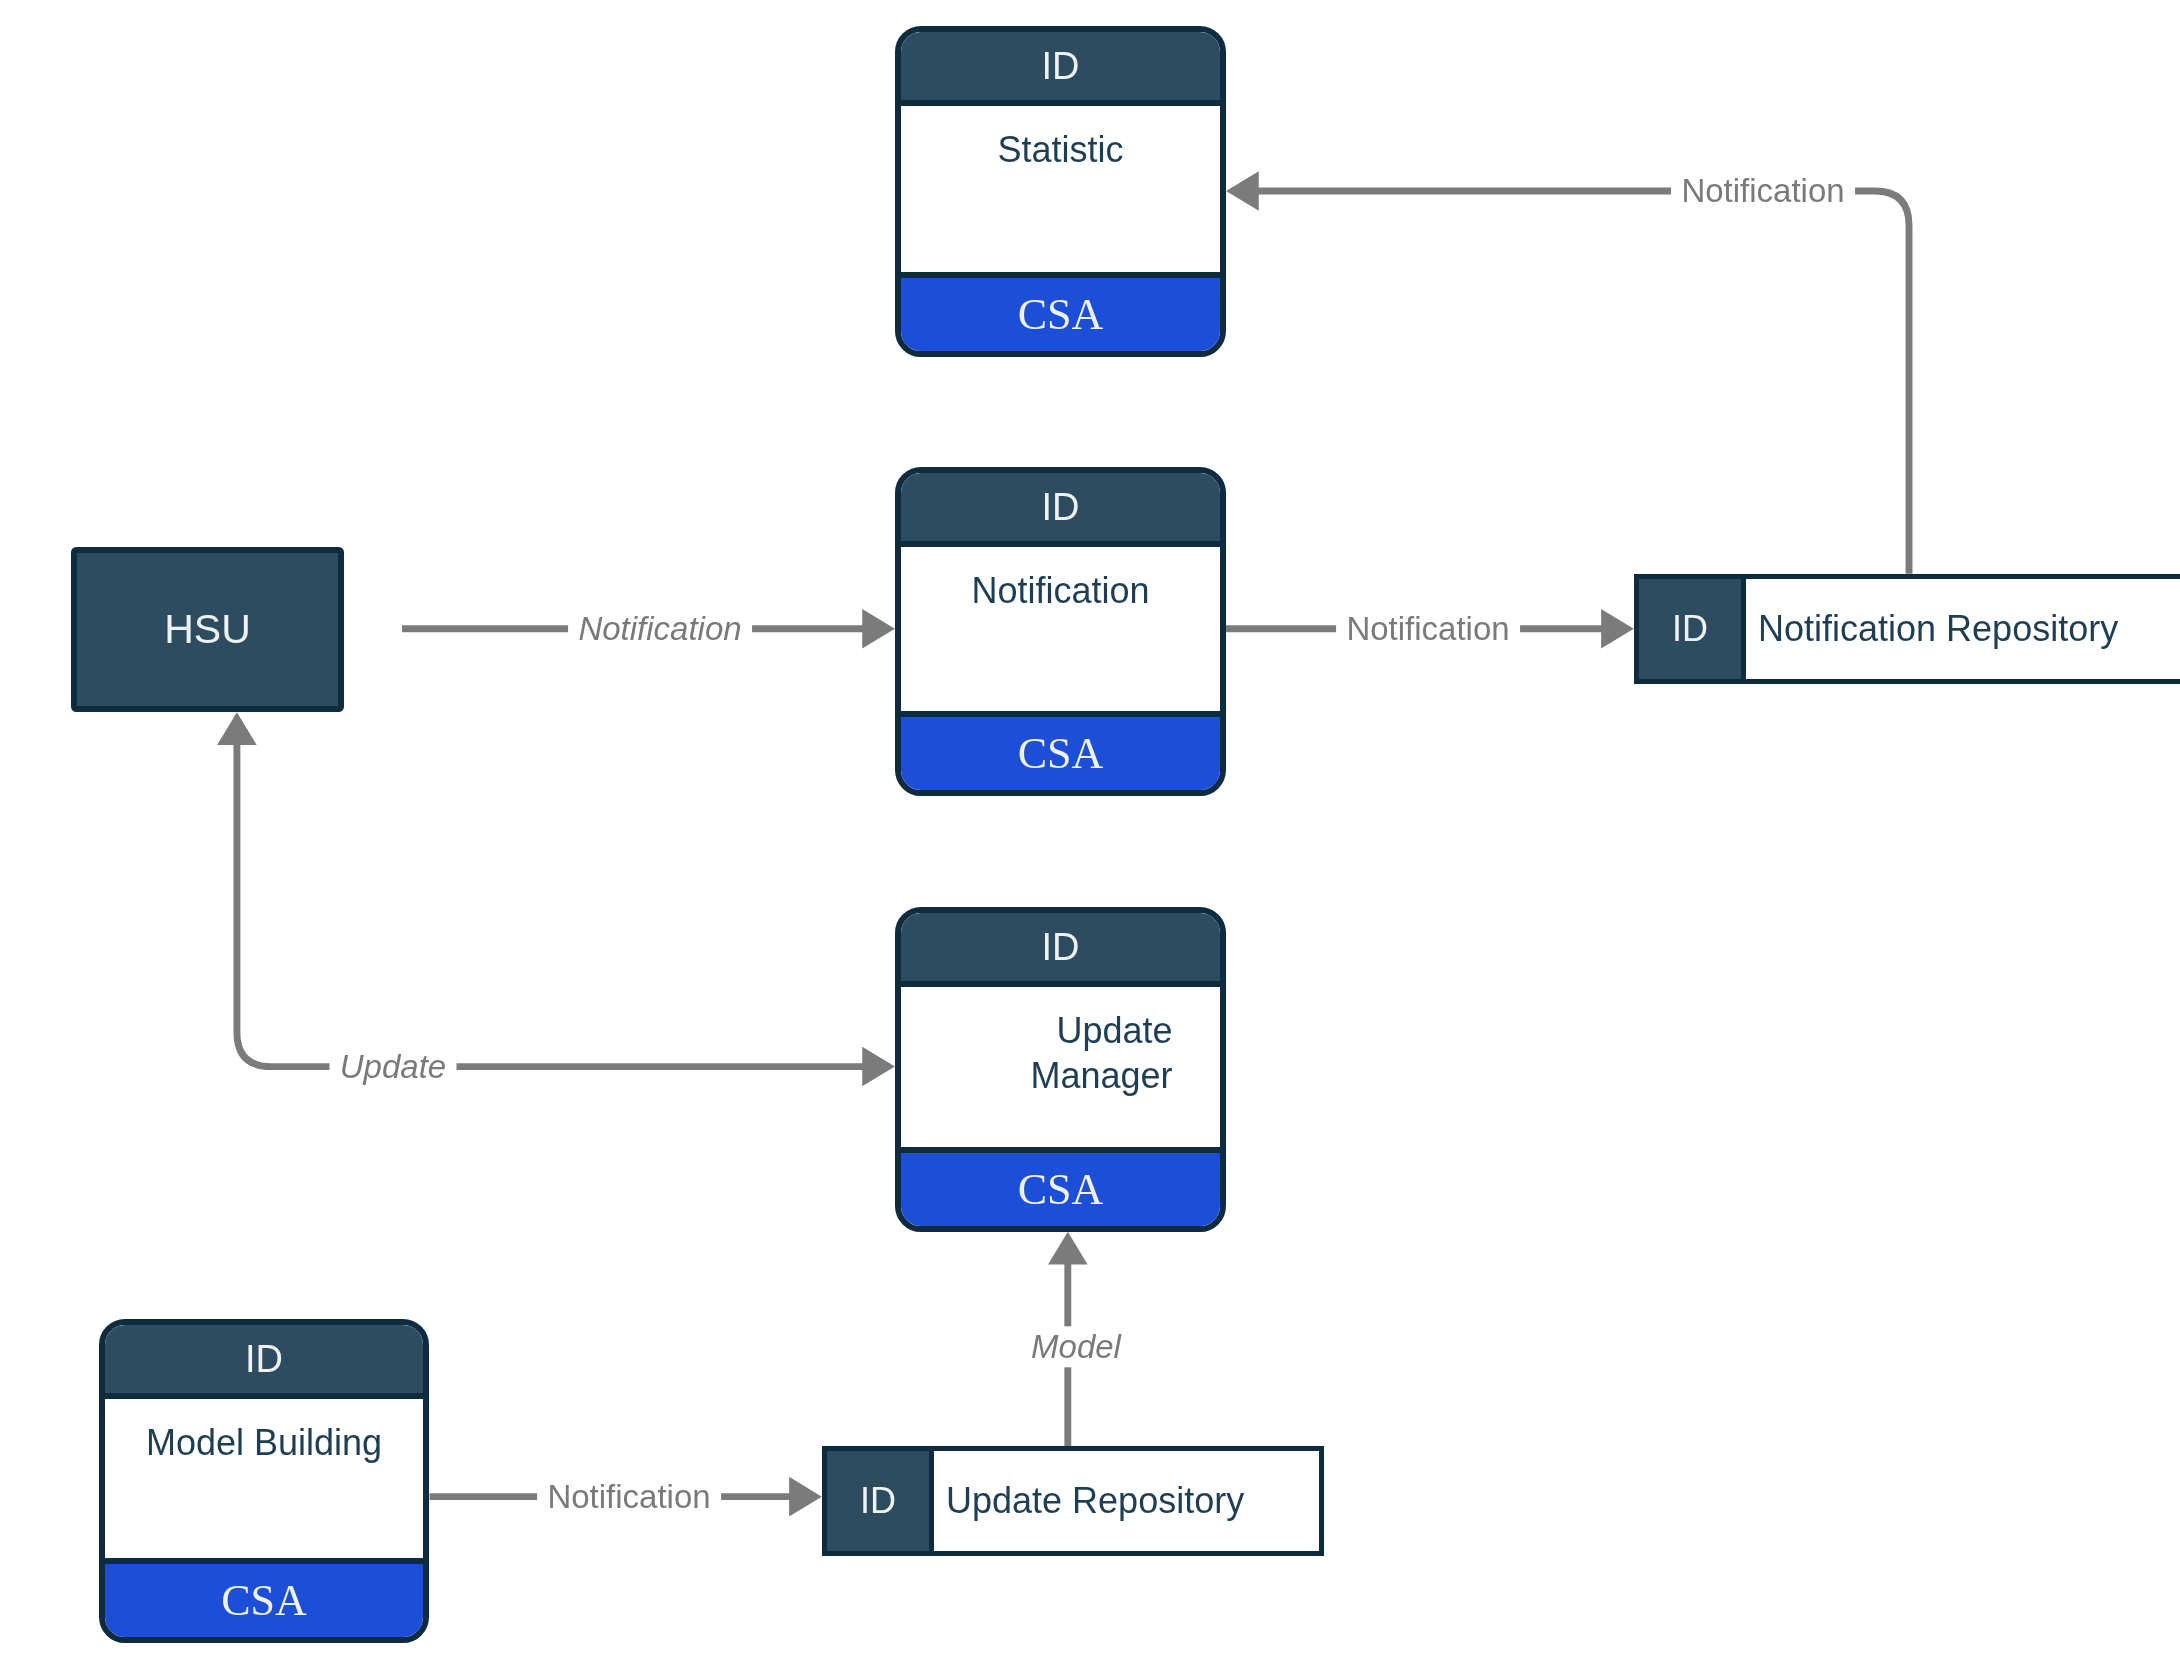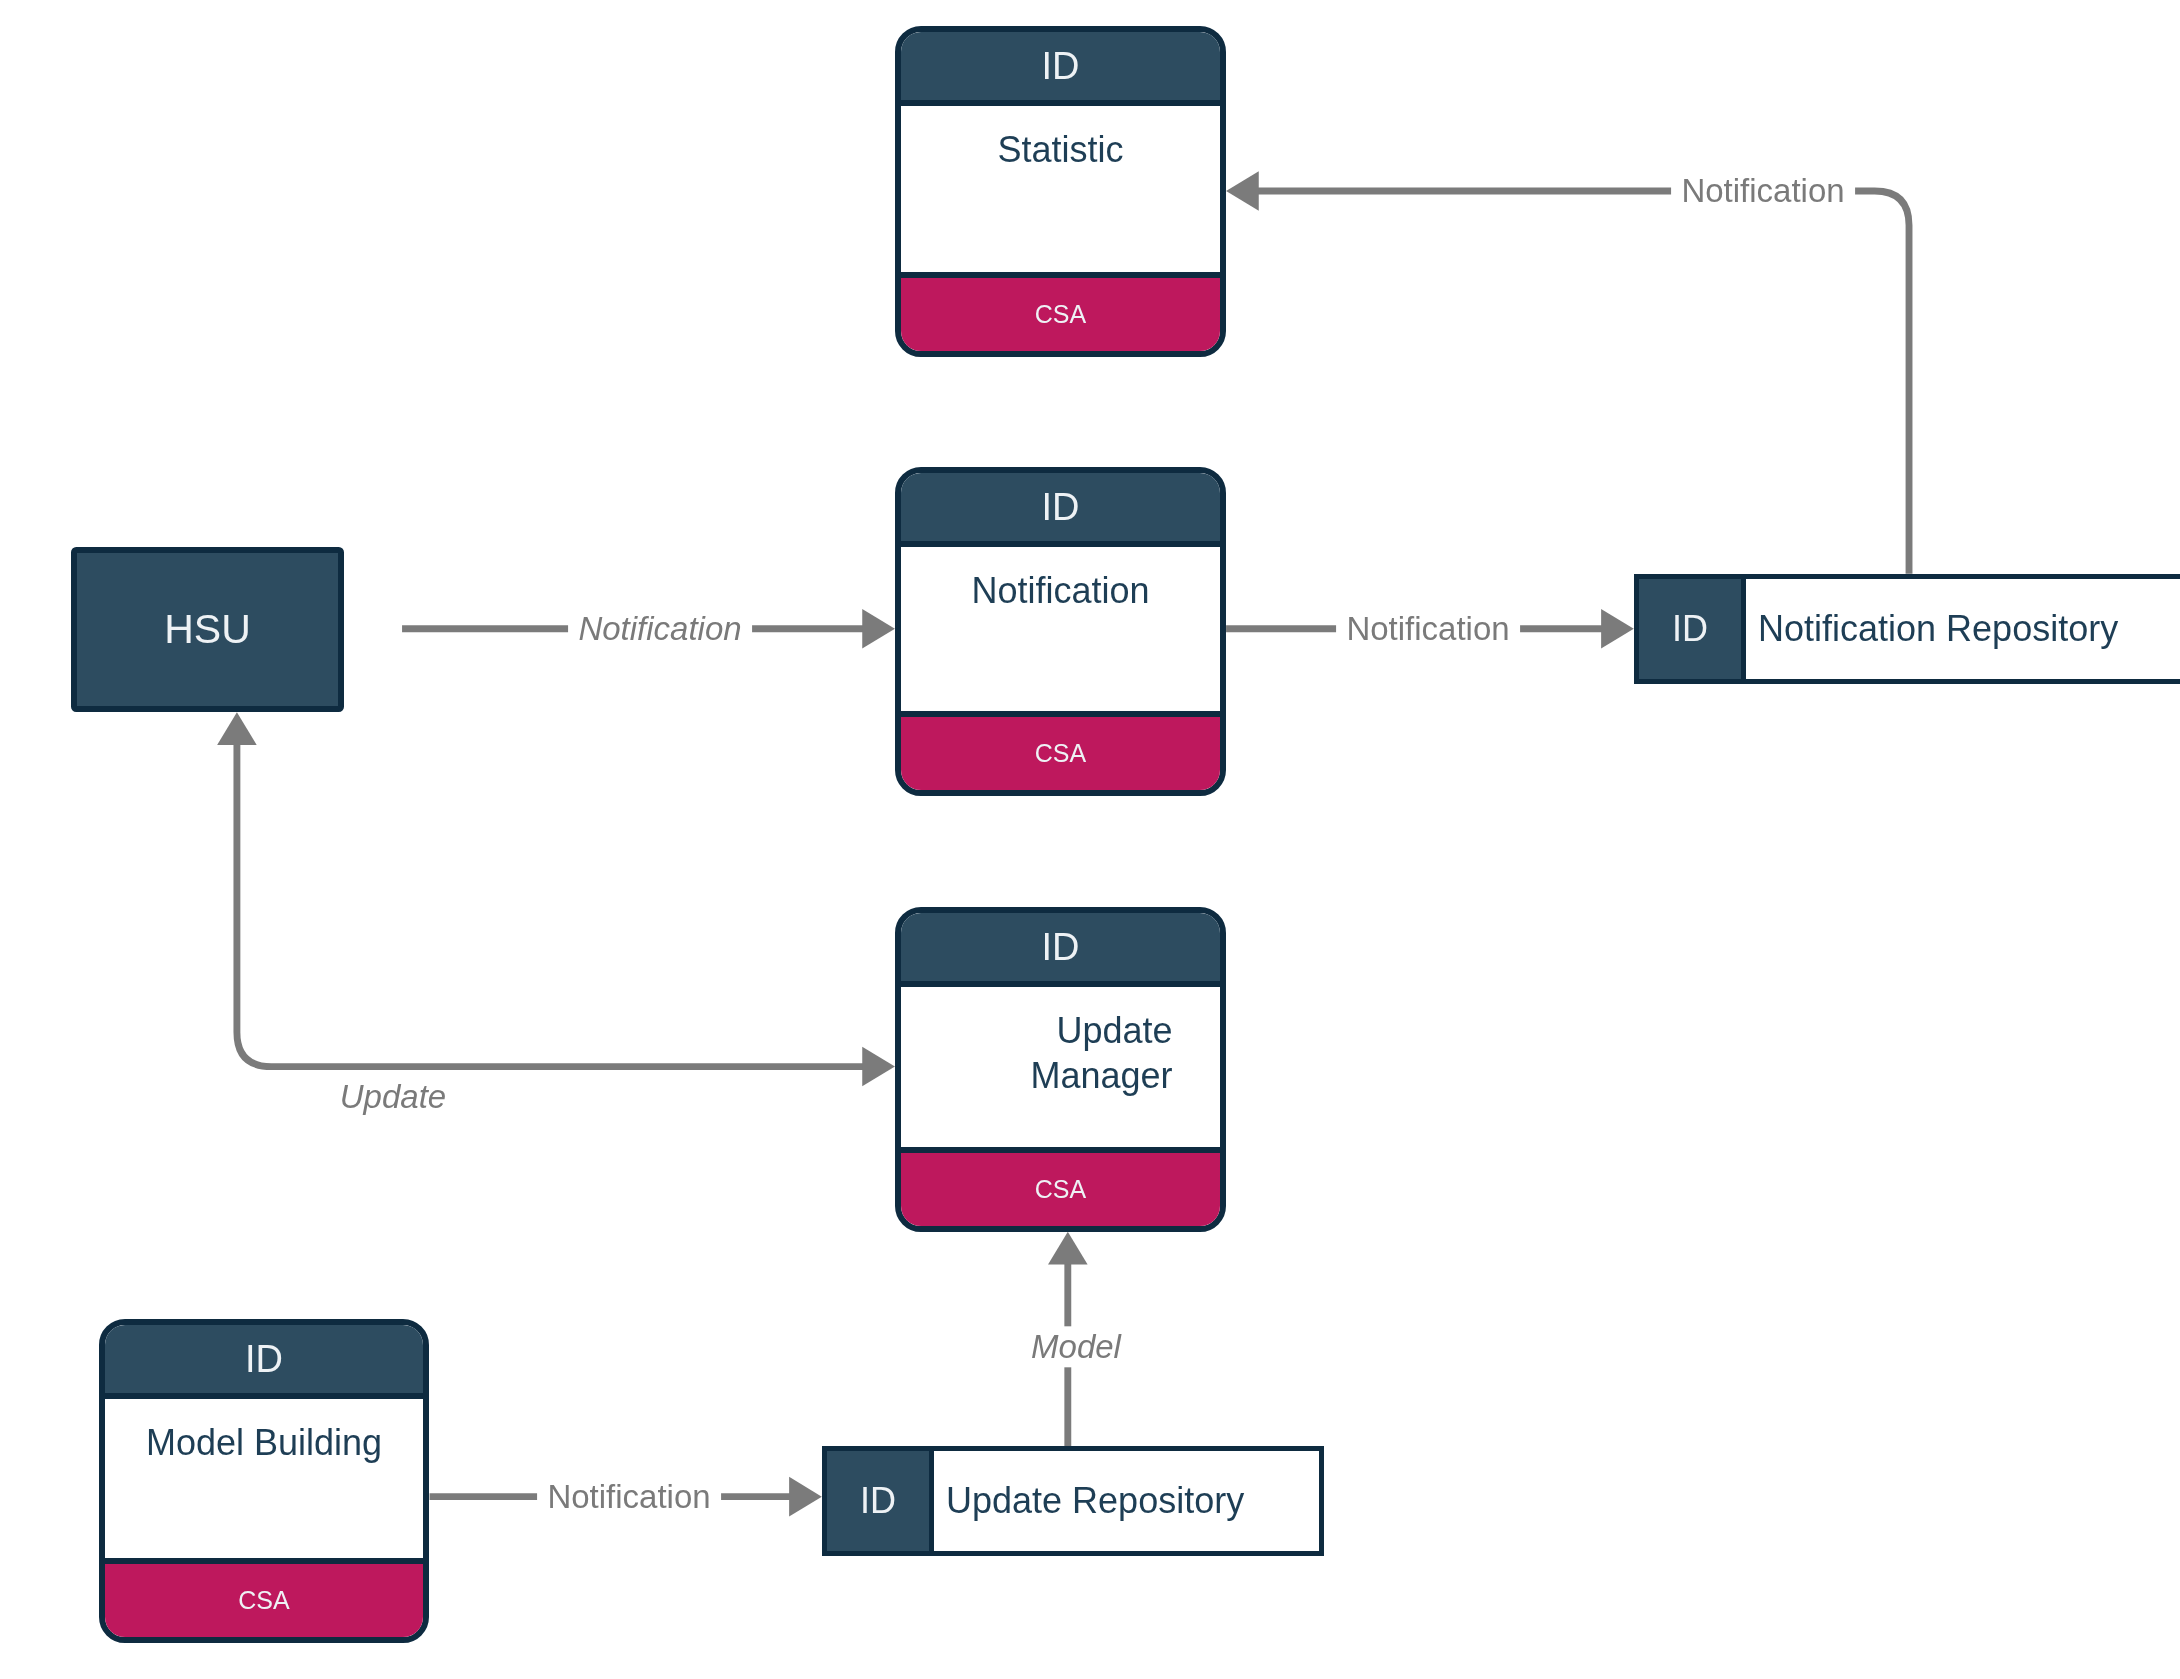--- a/index.html
+++ b/index.html
@@ -17,22 +17,22 @@
     height:74px;flex:0 0 74px;background:#2d4c60;border-bottom:6px solid #0e2b40;
     color:#eef2f5;font-size:38px;display:flex;align-items:center;justify-content:center;
   }
   .comp .bd{
     flex:1;display:flex;justify-content:center;align-items:flex-start;padding-top:20.6px;
     color:#1e3e55;font-size:36px;line-height:1.25;text-align:right;background:#ffffff;
   }
   .comp .bd .nm{max-width:100%;}
   .comp .bd .nm.wrap{max-width:224px;}
   .comp .ft{
-    height:79px;flex:0 0 79px;background:#be185d;border-top:6px solid #0e2b40;
-    color:#eef2f5;font-size:25px;display:flex;align-items:center;justify-content:center;
+    height:79px;flex:0 0 79px;background:#1d4ed8;border-top:6px solid #0e2b40;
+    color:#eef2f5;font-size:44px;display:flex;align-items:center;justify-content:center;font-family:Liberation Serif, serif;
   }
   #node-statistic{left:863px;top:26px;width:331px;height:331px;}
   #node-notification{left:863px;top:467px;width:331px;height:329px;}
   #node-update-manager{left:863px;top:907px;width:331px;height:325px;}
   #node-model-building{left:67px;top:1319px;width:330px;height:324px;}
   
   #node-hsu{
     position:absolute;left:39px;top:547px;width:273px;height:165px;
     background:#2d4c60;border:6.9px solid #0e2b40;border-radius:5.2px;
     color:#eef2f5;font-size:41px;display:flex;align-items:center;justify-content:center;
@@ -132,18 +132,18 @@
     <path class="edge" d="M462 1740 H882"></path>
     <polygon class="head" points="918,1740 880,1717 880,1763"></polygon>
 
     <path class="edge" d="M1204 1681 V1468"></path>
     <polygon class="head" points="1204,1432 1181,1470 1227,1470"></polygon>
   </svg>
 
   <div class="elabel it" style="left:628px;top:629px;">Notification</div>
   <div class="elabel" style="left:1396px;top:629px;">Notification</div>
   <div class="elabel" style="left:1731px;top:191px;">Notification</div>
-  <div class="elabel it" style="left:361px;top:1097px;">Update</div>
+  <div class="elabel it" style="left:361px;top:1067px;">Update</div>
   <div class="elabel" style="left:597px;top:1497px;">Notification</div>
   <div class="elabel it" style="left:1044px;top:1347px;">Model</div>
 
 </div>
 
 
 </body></html>

